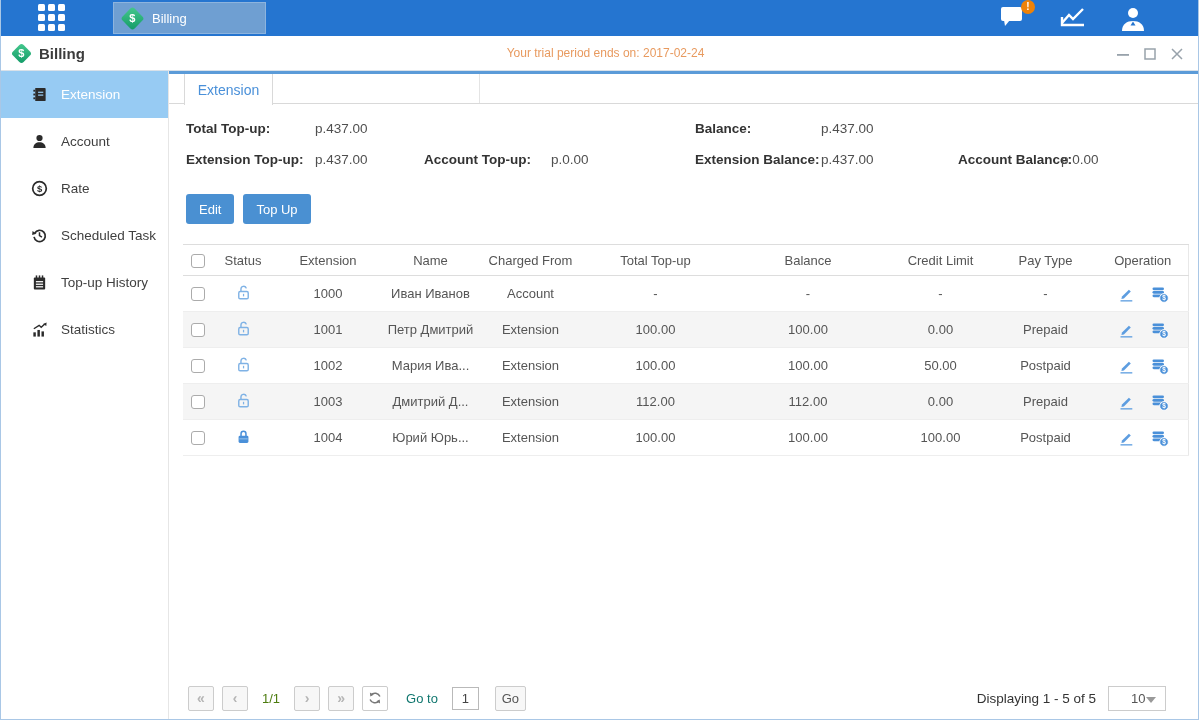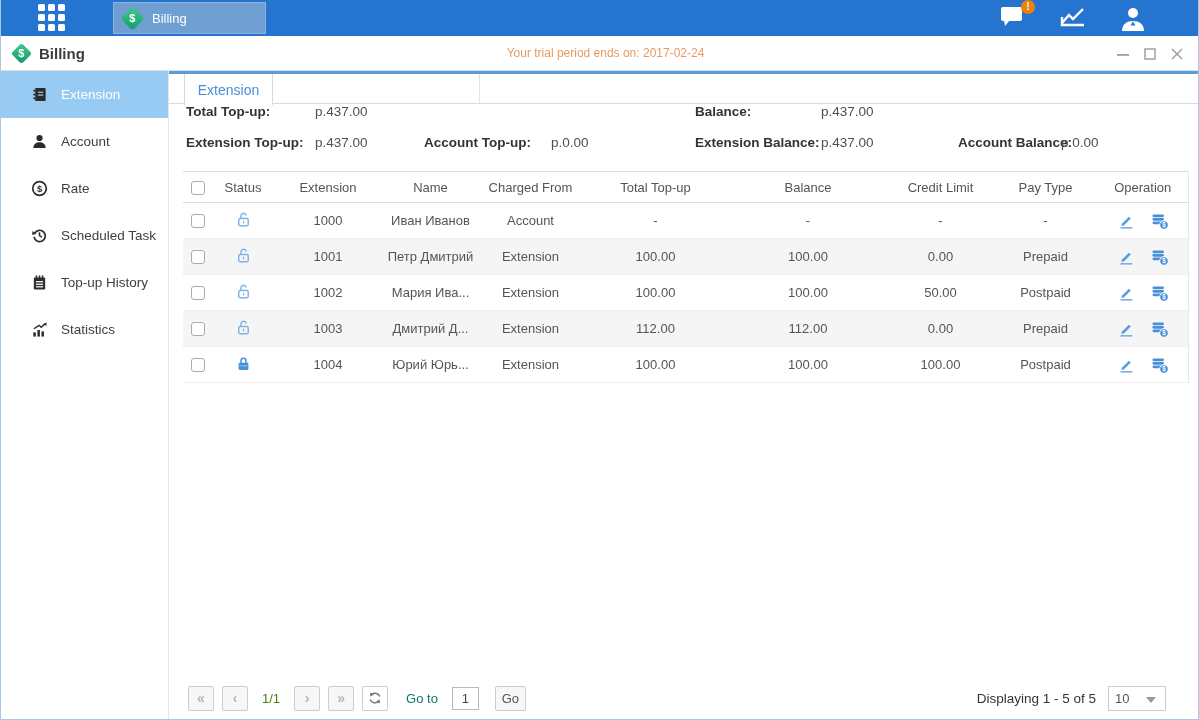--- a/index.html
+++ b/index.html
@@ -41,21 +41,21 @@
   .side-item.active { background:#97cbf3; color:#fff; }
   .main { flex:1; position:relative; background:#fff;}
   .main-topline { height:3px; background:#5b9bd8; }
   
   .tabstrip { height:30px; border-bottom:1px solid #d9d9d9; position:relative;}
   .tabstrip .slot-divider { position:absolute; left:310px; top:0; bottom:0; border-left:1px solid #e4e4e4;}
   .tab-active { position:absolute; left:15px; top:0; width:89px; height:30px; background:#fff;
     border-left:1px solid #d9d9d9; border-right:1px solid #d9d9d9; bottom:-1px;
     display:flex; align-items:center; justify-content:center; font-size:14px; color:#4a90d9; z-index:2; height:31px; cursor:default;}
   
-  .summary { position:relative; height:47px; font-size:13.5px;}
+  .summary { position:relative; height:47px; margin-top:17px; font-size:13.5px;}
   .summary .lbl { position:absolute; font-weight:bold; color:#333;}
   .summary .val { position:absolute; color:#4f4f4f;}
   
   .btn-row { margin:26px 0 0 17px; display:flex; gap:9px;}
   .btn { background:#4a90d2; color:#fff; border:none; font-size:13px; height:30px;
     padding:0 13px; border-radius:3px; cursor:pointer; font-family:inherit;}
   
   table { border-collapse:collapse; margin:20px 0 0 14px; width:1005px; font-size:13px; table-layout:fixed;
     border-right:1px solid #e8e8e8;}
   thead th { height:31px; font-weight:normal; color:#555; border-top:1px solid #ddd;
@@ -75,21 +75,21 @@
   .pg-btn.white { background:#fff; display:flex; align-items:center; justify-content:center;}
   .pg-text { color:#4d7c0f; font-size:13px; margin:0 6px;}
   .goto-label { color:#0f766e; font-size:13px; margin:0 6px 0 10px;}
   .goto-input { width:27px; height:23px; border:1px solid #b9b9b9; font-size:13px; text-align:center;
     font-family:inherit; color:#444;}
   .go-btn { width:31px; height:25px; background:#f7f7f7; border:1px solid #ccc; border-radius:2px;
     color:#555; font-size:13px; cursor:pointer; font-family:inherit; margin-left:8px;}
   .disp { display:flex; align-items:center; gap:12px;}
   .disp-text { color:#333; font-size:13.5px;}
   .pagesize { width:58px; height:25px; border:1px solid #ccc; background:#fff; display:flex;
-    align-items:center; padding-left:6px; position:relative; cursor:pointer; font-size:13px; color:#555;}
+    align-items:center; padding-left:22px; position:relative; cursor:pointer; font-size:13px; color:#555;}
   .caret { position:absolute; right:9px; top:10px; width:0; height:0;
     border-left:5px solid transparent; border-right:5px solid transparent; border-top:6px solid #999;}
 </style>
 </head>
 <body>
 
 <div class="topbar">
   <div class="grid-icon">
     <span></span>
       <span></span>
@@ -232,20 +232,24 @@
       <span class="lbl" style="left:17px;top:31px;">Extension Top-up:</span>
       <span class="val" style="left:146px;top:31px;">p.437.00</span>
       <span class="lbl" style="left:255px;top:31px;">Account Top-up:</span>
       <span class="val" style="left:382px;top:31px;">p.0.00</span>
       <span class="lbl" style="left:526px;top:31px;">Extension Balance:</span>
       <span class="val" style="left:652px;top:31px;">p.437.00</span>
       <span class="lbl" style="left:789px;top:31px;">Account Balance:</span>
       <span class="val" style="left:892px;top:31px;">p.0.00</span>
     </div>
 
+    <div class="btn-row">
+      <button class="btn">Edit</button>
+      <button class="btn">Top Up</button>
+    </div>
 
     <table>
       <colgroup>
         <col style="width:30px">
           <col style="width:60px">
           <col style="width:110px">
           <col style="width:95px">
         <col style="width:105px">
           <col style="width:145px">
           <col style="width:160px">

